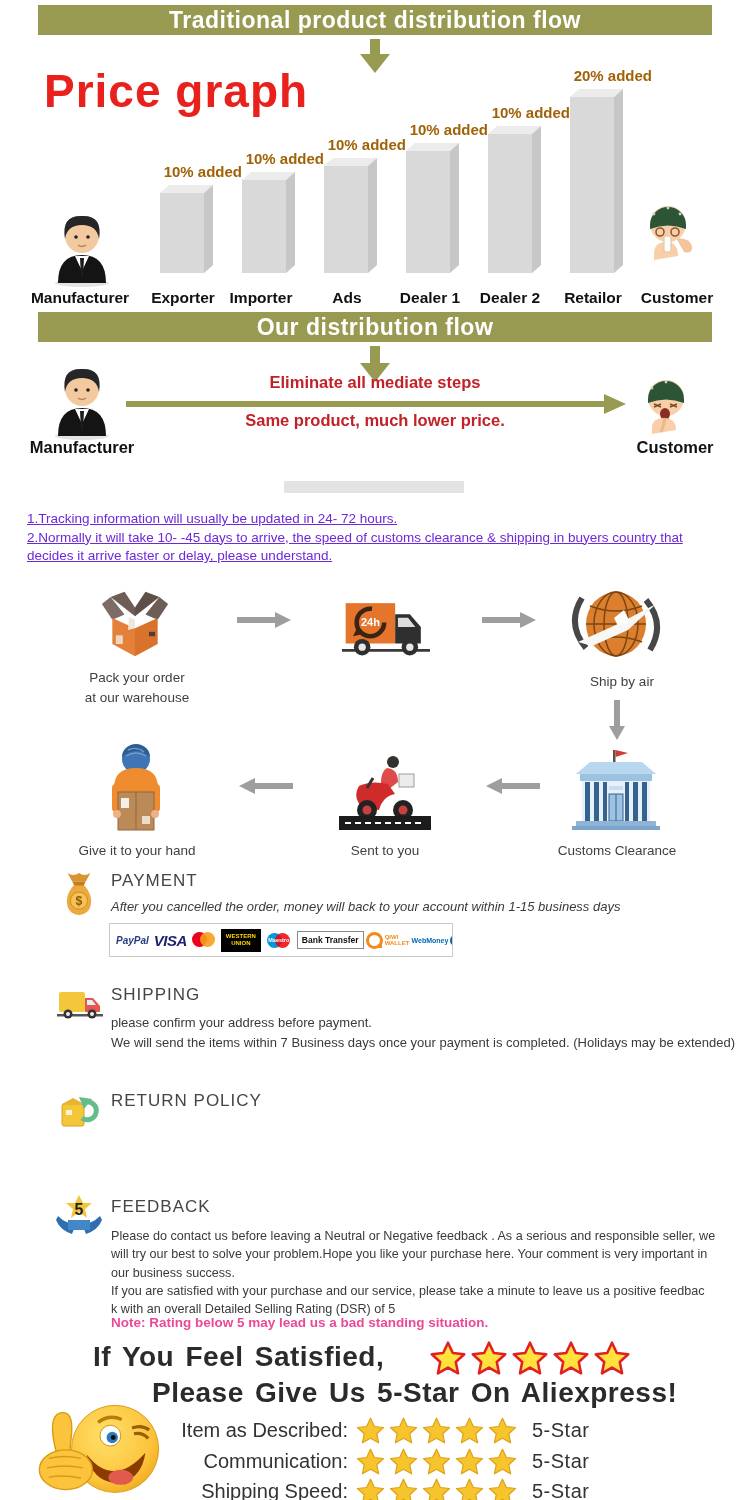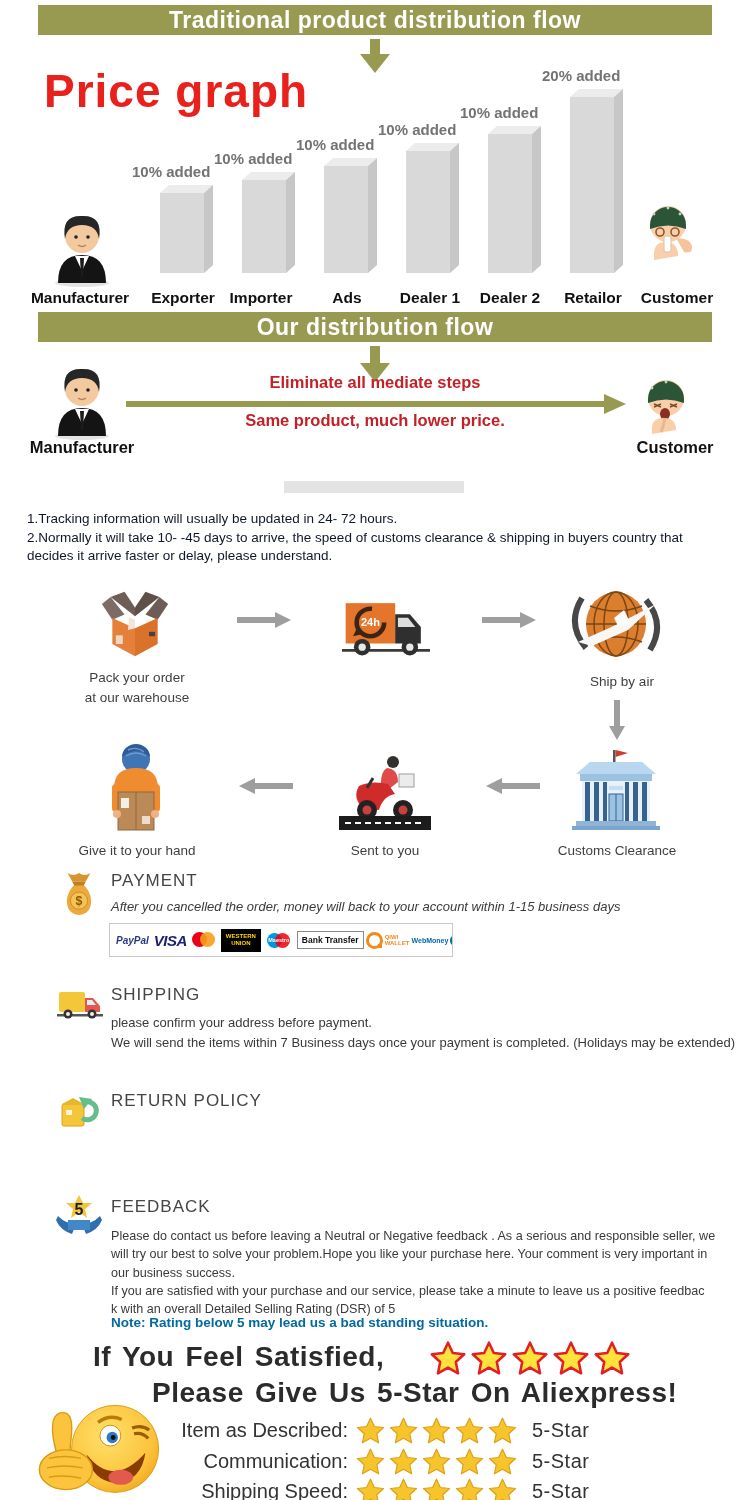--- a/index.html
+++ b/index.html
@@ -4,35 +4,35 @@
 <style>
   html,body{margin:0;padding:0;background:#fff;}
   #page{position:relative;width:750px;height:1500px;background:#fff;overflow:hidden;
         font-family:"Liberation Sans","DejaVu Sans",sans-serif;color:#333;}
   .abs{position:absolute;}
   
   .banner{background:var(--olive,#999a52);color:#fff;font-weight:bold;font-size:23px;
           text-align:center;line-height:30px;letter-spacing:.5px;}
   
   .price-title{font-size:46px;font-weight:bold;color:var(--red_title,#e8211d);letter-spacing:1px;}
-  .bar-added{position:absolute;width:110px;text-align:left;font-weight:bold;font-size:15px;color:#737373;white-space:nowrap;}
+  .bar-added{position:absolute;width:110px;text-align:right;font-weight:bold;font-size:15px;color:#a16207;white-space:nowrap;}
   .cat-label{position:absolute;top:289px;height:20px;text-align:center;font-weight:bold;font-size:15.5px;color:#111;}
   .flow-red{position:absolute;left:180px;width:390px;text-align:center;font-weight:bold;
             font-size:16.5px;color:var(--red_text,#c32127);}
   .who-label{position:absolute;text-align:center;font-weight:bold;font-size:16.5px;color:#111;}
   
   .ship-band{background:#e3e3e3;}
   .ship-title{font-size:28px;font-weight:bold;color:#222;text-align:center;}
-  .body-text{font-size:13.5px;line-height:1.38;color:#0f172a;white-space:pre-line;}
+  .body-text{font-size:13.5px;line-height:1.38;color:#6d28d9;white-space:pre-line;text-decoration:underline;}
   .step-cap{position:absolute;text-align:center;font-size:13.5px;line-height:1.5;color:#3f3f3f;white-space:pre-line;}
   
   .sec-head{font-size:17px;letter-spacing:1px;color:#454545;}
   .sec-body{font-size:13px;line-height:1.5;color:#3a3a3a;white-space:pre-line;}
   .fb-body{font-size:12.6px;line-height:1.45;color:#3a3a3a;white-space:pre-line;}
-  .fb-note{font-size:13.5px;font-weight:bold;color:#0369a1;}
+  .fb-note{font-size:13.5px;font-weight:bold;color:#ec4899;}
   
   .pay-strip{display:flex;align-items:center;gap:5px;width:344px;height:34px;background:#fff;
              border:1px solid #c9c9c9;padding:0 6px;box-sizing:border-box;overflow:hidden;}
   .pm{display:inline-flex;align-items:center;justify-content:center;flex:none;}
   .pm-paypal{font-style:italic;font-weight:bold;font-size:10px;color:#253b80;}
   .pm-visa{font-style:italic;font-weight:bold;font-size:15px;color:#1a1f71;letter-spacing:-.5px;}
   .pm-mc{position:relative;width:24px;height:17px;}
   .mc-c{position:absolute;top:0;width:15px;height:15px;border-radius:50%;}
   .mc-red{left:0;background:#eb001b;}
   .mc-orange{left:8px;background:#f79e1b;opacity:.9;}

